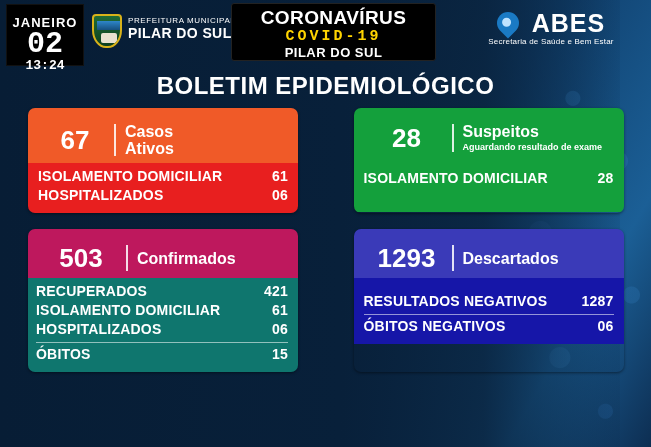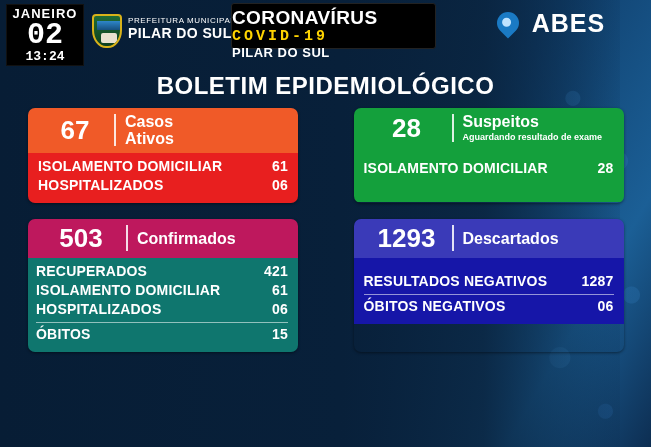--- a/index.html
+++ b/index.html
@@ -31,21 +31,21 @@
   }
   .page { position: absolute; inset: 0; z-index: 2; }
 
   
   .header { position: relative; height: 68px; }
   .datebox {
     position: absolute; left: 6px; top: 4px; width: 78px; height: 62px;
     background: #000; color: #fff; text-align: center;
     border: 1px solid #111;
   }
-  .datebox .month { font-size: 13px; font-weight: bold; letter-spacing: 1px; line-height: 15px; padding-top:1px;}
+  .datebox .month { font-size: 13px; font-weight: bold; letter-spacing: 1px; line-height: 15px; padding-top:10px;}
   .datebox .day { font-size: 30px; font-weight: bold; line-height: 28px; font-family: "Liberation Mono", monospace; }
   .datebox .time { font-size: 13px; font-weight: bold; line-height: 16px; font-family: "Liberation Mono", monospace; }
 
   .crest { position: absolute; left: 92px; top: 14px; width: 34px; height: 38px; }
   .crest .shield {
     width: 30px; height: 34px; background: linear-gradient(#1f6b36,#0d3f1e);
     border: 2px solid #d8b21a;
     border-radius: 4px 4px 14px 14px / 4px 4px 18px 18px;
     position: relative; overflow: hidden;
   }
@@ -57,23 +57,23 @@
     content:""; position:absolute; left:7px; top:17px; width:16px; height:10px;
     background:#e9e2cf; border-radius: 2px;
   }
   .prefeitura {
     position: absolute; left: 128px; top: 16px; color: #fff;
   }
   .prefeitura .l1 { font-size: 8px; letter-spacing: 0.6px; }
   .prefeitura .l2 { font-size: 14px; font-weight: bold; letter-spacing: 0.4px; line-height: 17px; }
 
   .title-plate {
-    position: absolute; left: 231px; top: 3px; width: 205px; height: 46px;
+    position: absolute; left: 231px; top: 3px; width: 205px; height: 58px;
     background: #000; border: 1px solid #222; border-radius: 3px;
-    padding-top: 3px;
+    text-align: center; padding-top: 3px;
   }
   .title-plate .t1 { color: #fff; font-size: 19px; font-weight: bold; letter-spacing: 0.4px; line-height: 21px; }
   .title-plate .t2 {
     color: #ffd400; background: #000; font-size: 15px; font-weight: bold;
     letter-spacing: 3px; line-height: 17px; font-family: "Liberation Mono", monospace;
   }
   .title-plate .t3 { color: #fff; font-size: 13px; font-weight: bold; line-height: 16px; letter-spacing: 0.5px;}
 
   .abes { position: absolute; left: 476px; top: 10px; width: 150px; text-align: center; }
   .abes .logo-row { display: flex; align-items: center; justify-content: center; gap: 13px; }
@@ -98,21 +98,21 @@
   .grid {
     position: absolute; left: 0; top: 108px; width: 651px;
     display: grid; grid-template-columns: 326px 325px; row-gap: 16px;
   }
   .cell { display: flex; justify-content: center; }
   .card {
     width: 270px; border-radius: 7px; color: #fff; overflow: hidden;
     box-shadow: 0 1px 3px rgba(0,0,0,0.45);
   }
   .card-head {
-    display: flex; align-items: center; padding: 5px 10px 6px 10px;
+    display: flex; align-items: center; padding: 15px 10px 6px 10px;
   }
   .card-num {
     font-size: 26px; font-weight: bold; min-width: 74px; text-align: center;
     line-height: 28px;
   }
   .divider { width: 2px; align-self: stretch; background: rgba(255,255,255,0.85); margin: 1px 9px 1px 2px; }
   .card-title { font-size: 16px; font-weight: bold; line-height: 17px; }
   .card-title .small { display: block; font-size: 9px; font-weight: bold; line-height: 11px; margin-top: 2px; }
   .rows { padding: 4px 10px 8px 10px; }
   .row {
@@ -163,20 +163,21 @@
       <div class="t1">CORONAVÍRUS</div>
       <div class="t2">COVID-19</div>
       <div class="t3">PILAR DO SUL</div>
     </div>
 
     <div class="abes">
       <div class="logo-row">
         <span class="drop"></span>
         <span class="word">ABES</span>
       </div>
+      <div class="sub">Secretaria de Saúde e Bem Estar</div>
     </div>
   </div>
 
   <div class="boletim">BOLETIM EPIDEMIOLÓGICO</div>
 
   <div class="grid">
 
     <div class="cell">
       <div class="card ativos">
         <div class="card-head">

